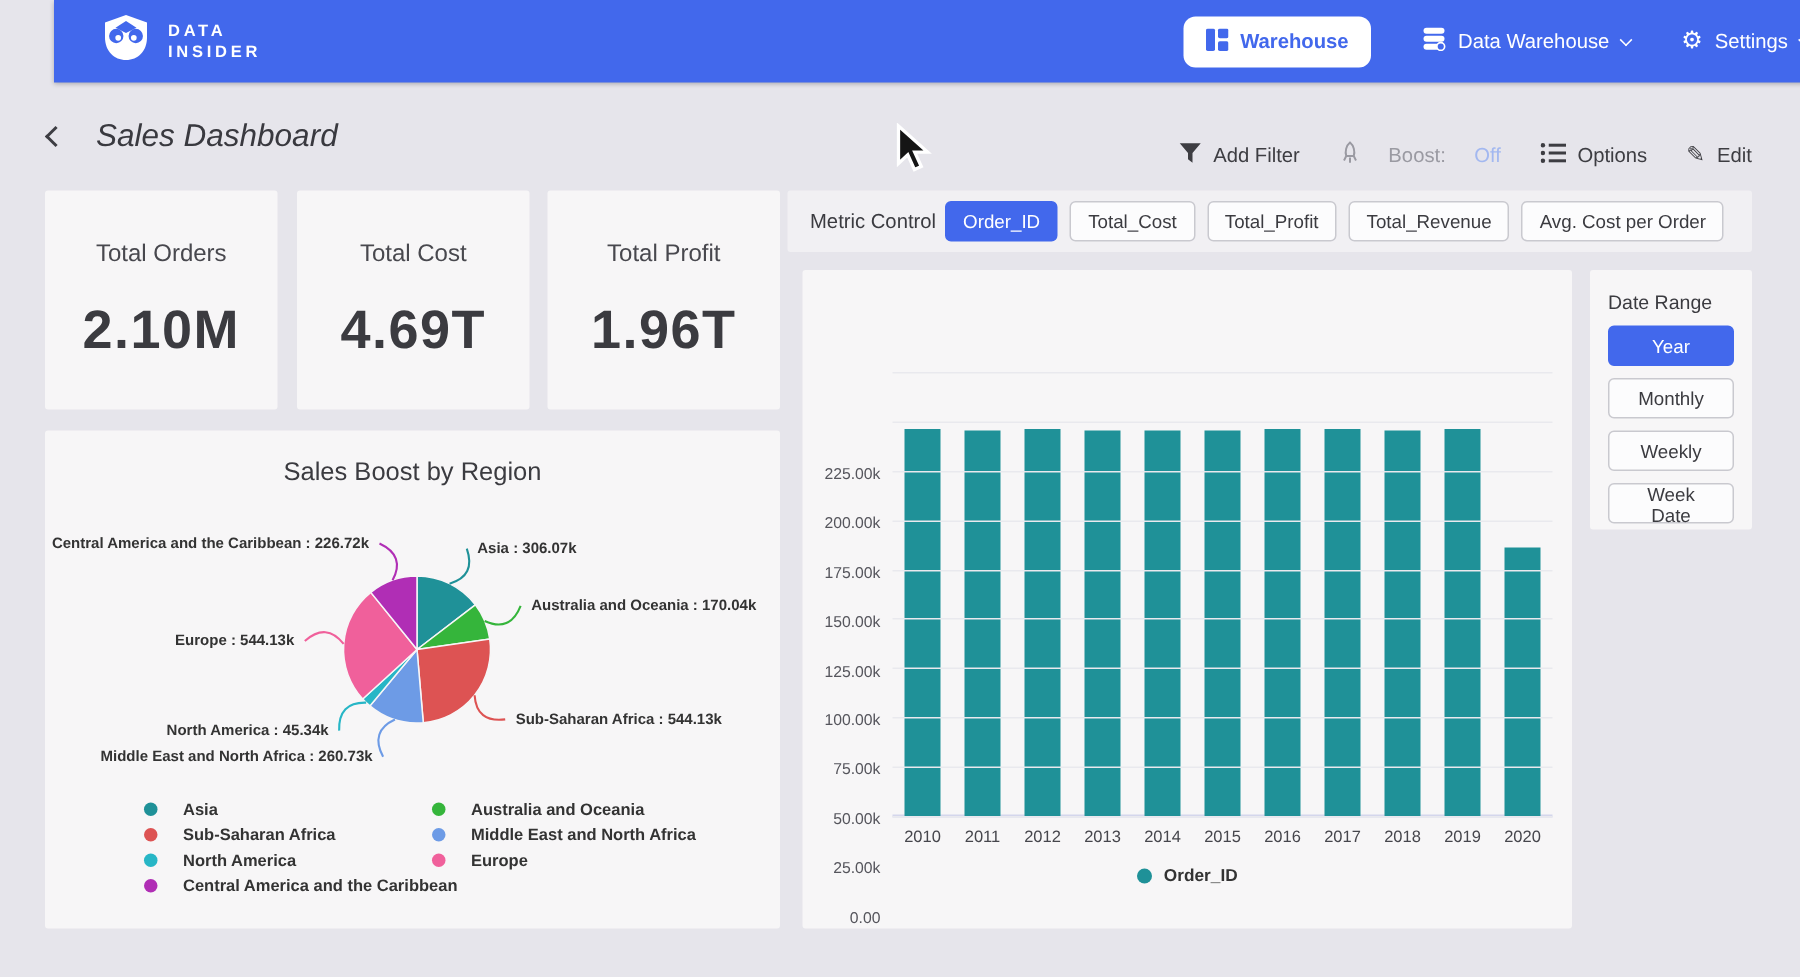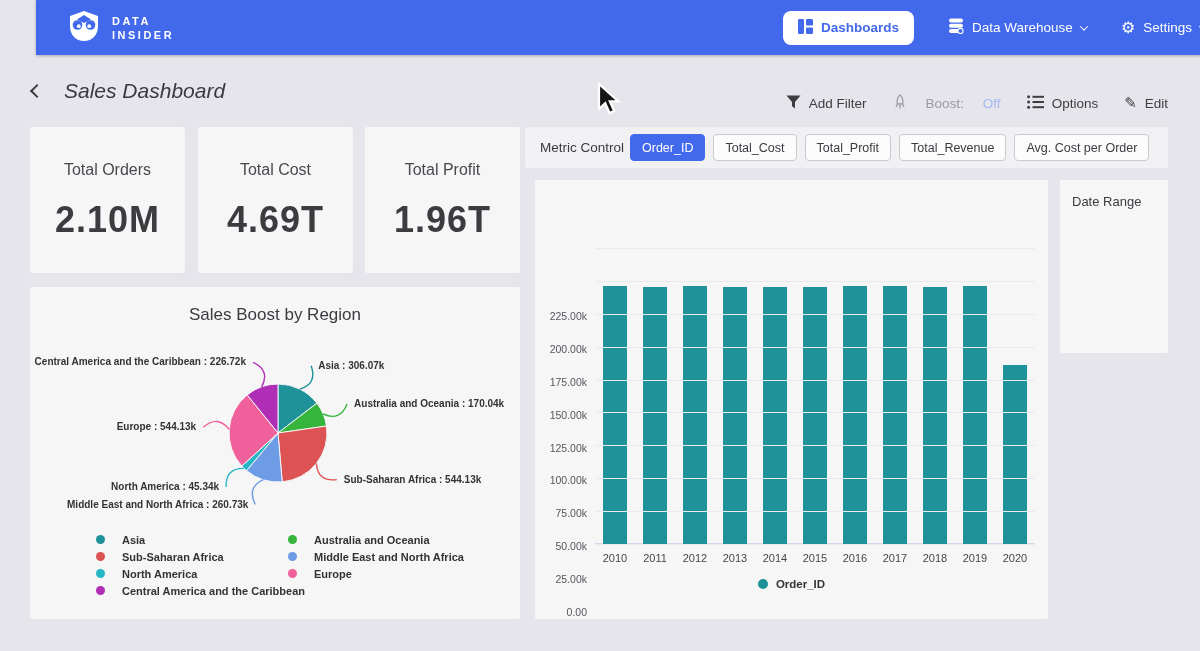--- a/index.html
+++ b/index.html
@@ -110,21 +110,21 @@
   </div>
   <div class="nav-right">
     <button class="pill-btn">
       <span>
         <svg width="15" height="15" viewBox="0 0 15 15">
           <rect x="0" y="0" width="6" height="15" rx="1.2" fill="#4268ec"></rect>
           <rect x="8" y="0" width="7" height="6.5" rx="1.2" fill="#4268ec"></rect>
           <rect x="8" y="8.5" width="7" height="6.5" rx="1.2" fill="#4268ec"></rect>
         </svg>
       </span>
-      <span>Dashboards</span>
+      <span>Warehouse</span>
     </button>
     <div class="nav-item">
       <span>
         <svg width="16" height="16" viewBox="0 0 16 16">
           <rect x="1" y="0.5" width="14" height="4" rx="2" fill="#ffffff"></rect>
           <rect x="1" y="5.8" width="14" height="4" rx="2" fill="#ffffff"></rect>
           <rect x="1" y="11.1" width="14" height="4" rx="2" fill="#ffffff"></rect>
           <circle cx="12.5" cy="13" r="2.6" fill="#4268ec" stroke="#ffffff" stroke-width="1.1"></circle>
         </svg>
       </span>
@@ -343,19 +343,25 @@
         <div class="pl-item">
           <span class="pl-dot" style="background: rgb(240, 96, 155);"></span>
           <span class="pl-label">Europe</span>
         </div>
       </div>
     </div>
 </div>
 
 <div class="date-panel">
   <div class="dr-label">Date Range</div>
+  <div id="date-buttons">
+      <button class="dr-btn selected">Year</button>
+      <button class="dr-btn">Monthly</button>
+      <button class="dr-btn">Weekly</button>
+      <button class="dr-btn">Week Date</button>
+    </div>
 </div>
 
 <div class="cursor">
   <svg width="26" height="36" viewBox="0 0 26 36">
     <path d="M3 2 L3 27 L9.2 21.2 L13.6 31 L18.2 29 L13.8 19.4 L22.4 19.4 Z" fill="#151515" stroke="#ffffff" stroke-width="2.2"></path>
   </svg>
 </div>
 
 </body></html>

